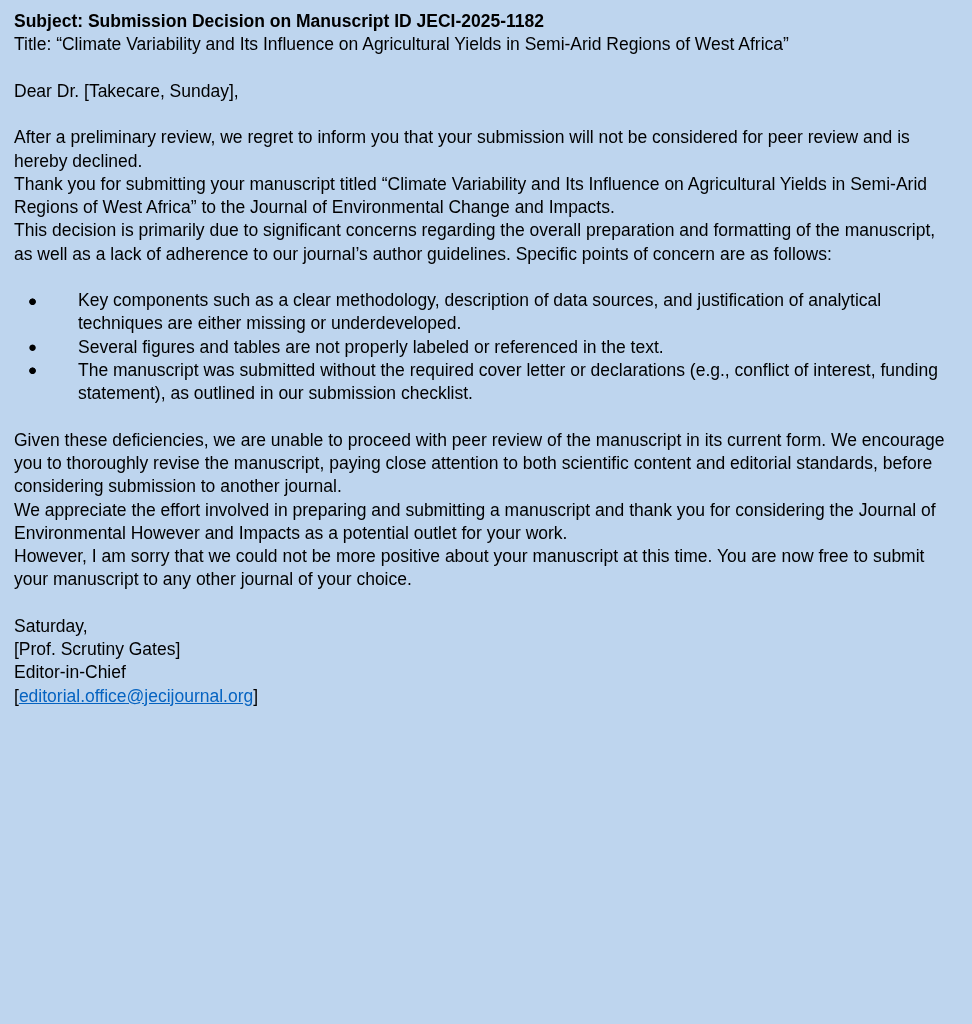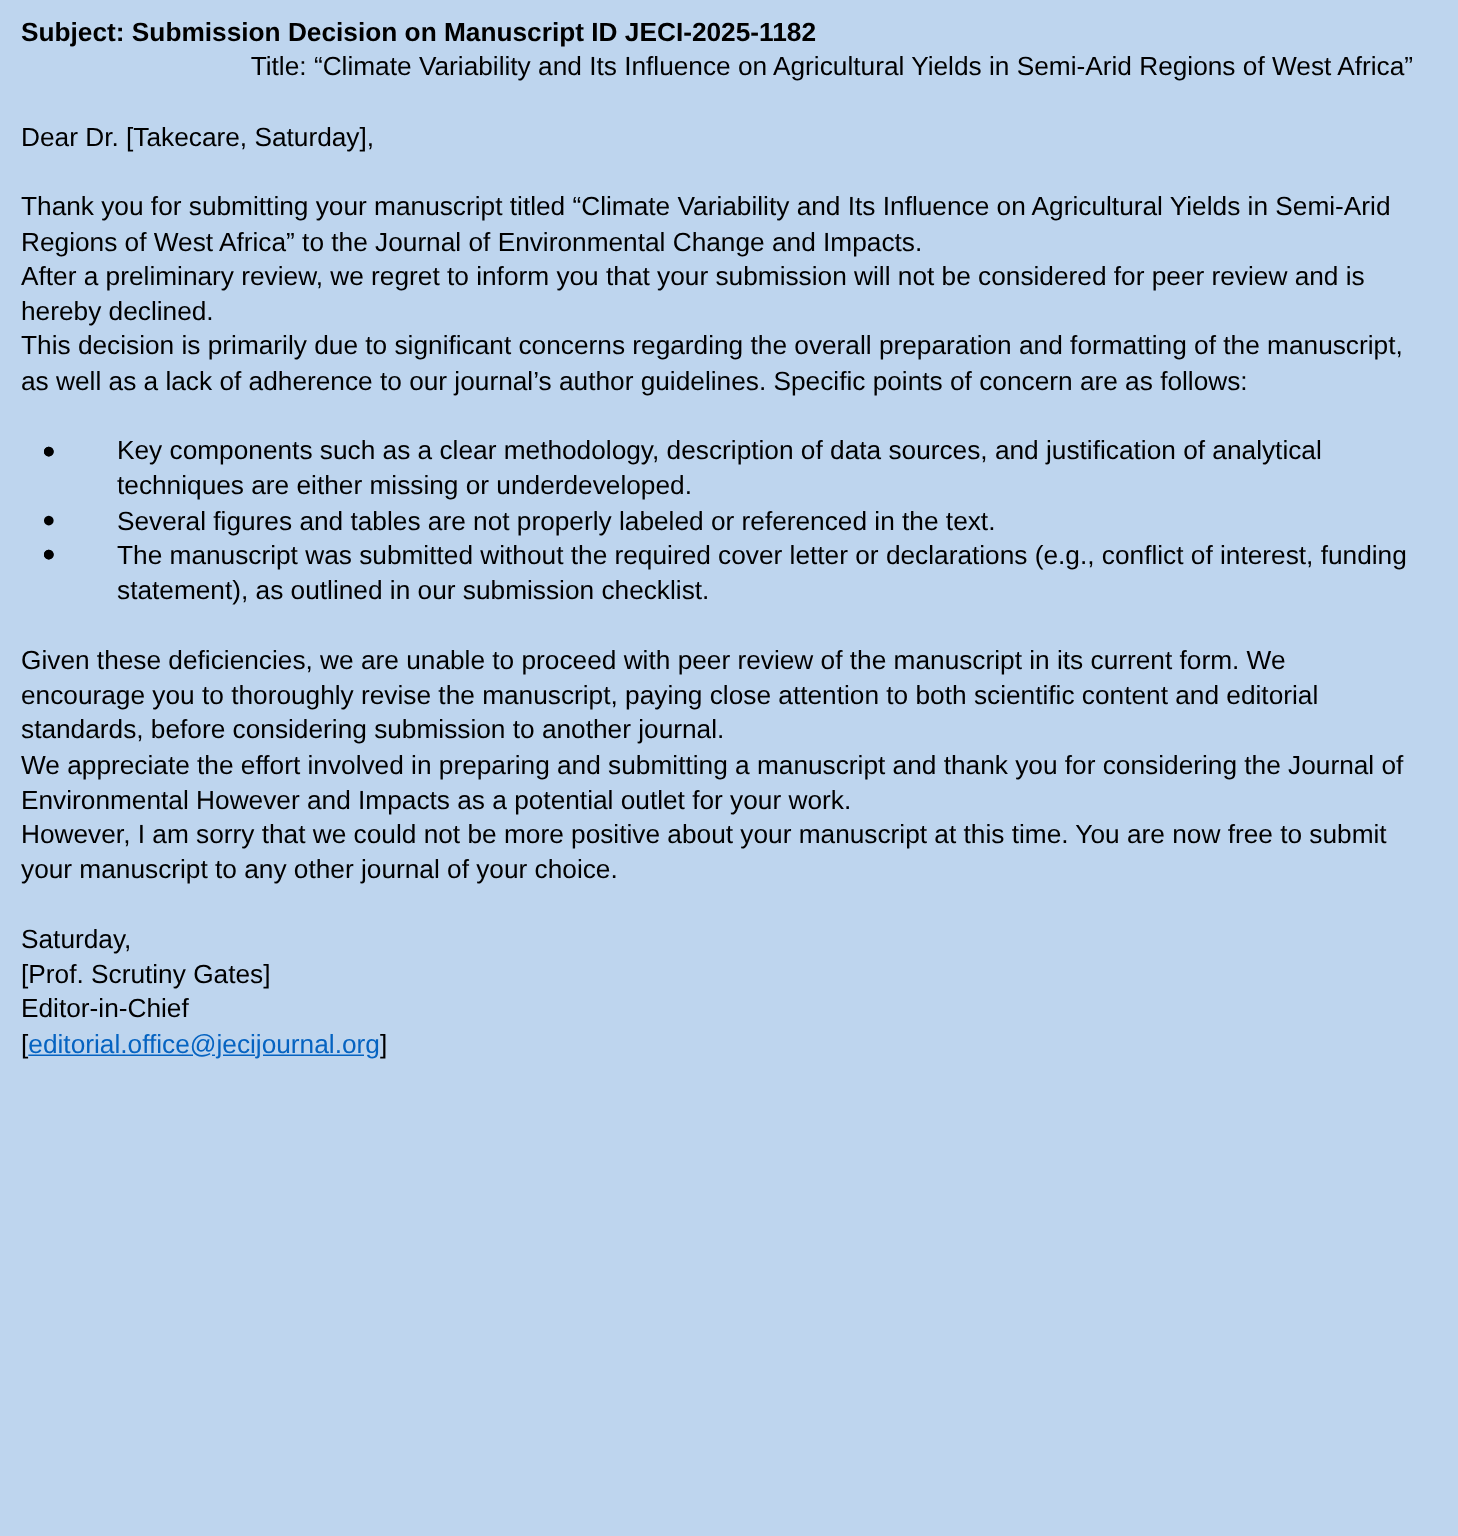--- a/index.html
+++ b/index.html
@@ -10,21 +10,21 @@
     width: 972px;
     height: 1024px;
     background: #bed5ee;
     font-family: "Liberation Sans", sans-serif;
     font-size: 17.5px;
     line-height: 1.33;
     color: #000000;
     overflow: hidden;
   }
   .page {
-    padding: 10px 30px 0 14px;
+    padding: 10px 14px 0 14px;
     box-sizing: border-box;
     width: 972px;
     height: 1024px;
   }
   .subject {
     font-weight: bold;
     white-space: nowrap;
   }
   .line {
     white-space: normal;
@@ -51,39 +51,38 @@
     top: 0.09em;
     font-size: 15px;
     line-height: 1.33;
   }
   a.email {
     color: #0563c1;
     text-decoration: underline;
   }
   .nowrap-title {
     white-space: nowrap;
-    text-align: right;
   }
 </style>
 </head>
 <body>
 
 <div class="page">
 
   <div class="subject">Subject: Submission Decision on Manuscript ID JECI-2025-1182</div>
   <div class="line nowrap-title">Title: “Climate Variability and Its Influence on Agricultural Yields in Semi-Arid Regions of West Africa”</div>
 
   <div class="blank"></div>
 
-  <div class="line">Dear Dr. [Takecare, Saturday],</div>
+  <div class="line">Dear Dr. [Takecare, Sunday],</div>
 
   <div class="blank"></div>
 
+  <p class="para">After a preliminary review, we regret to inform you that your submission will not be considered for peer review and is hereby declined.</p>
   <p class="para">Thank you for submitting your manuscript titled “Climate Variability and Its Influence on Agricultural Yields in Semi-Arid Regions of West Africa” to the Journal of Environmental Change and Impacts.</p>
-  <p class="para">After a preliminary review, we regret to inform you that your submission will not be considered for peer review and is hereby declined.</p>
   <p class="para">This decision is primarily due to significant concerns regarding the overall preparation and formatting of the manuscript, as well as a lack of adherence to our journal’s author guidelines. Specific points of concern are as follows:</p>
 
   <div class="blank"></div>
 
   <ul class="bullets">
     <li>
       <span class="bullet-dot">●</span>
     </li>
     <li>
       <span class="bullet-dot">●</span>

